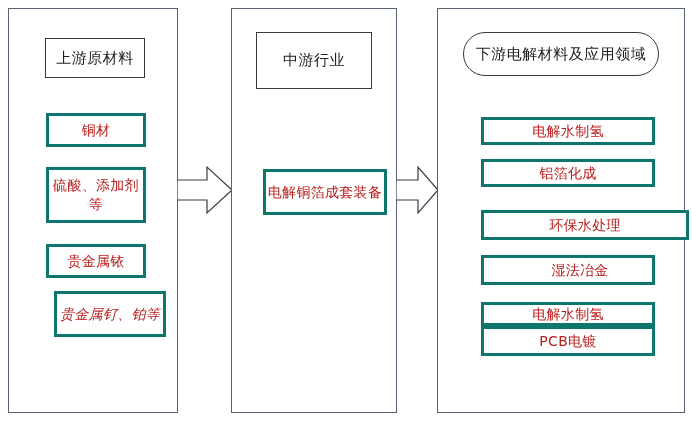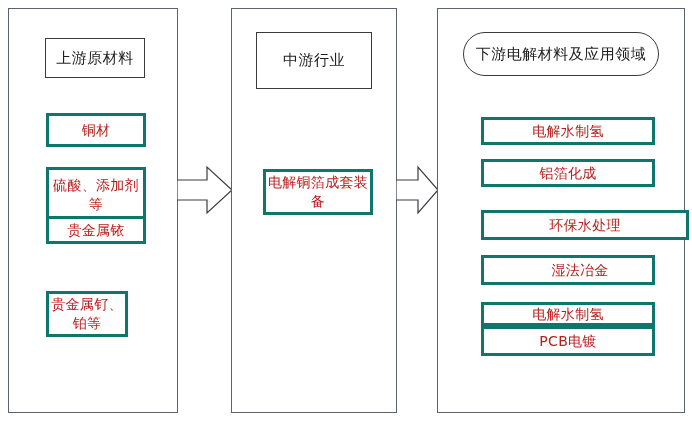--- a/index.html
+++ b/index.html
@@ -56,25 +56,25 @@
     text-align: center;
     color: #b91c1c;
     font-size: 14px;
     line-height: 19px;
     letter-spacing: 0.3px;
   }
 
   
   #up-0 { left: 46px; top: 113px; width: 100px; height: 34px; }
   #up-1 { left: 46px; top: 167px; width: 100px; height: 56px; }
-  #up-2 { left: 46px; top: 216px; width: 100px; height: 28px; }
-  #up-3 { left: 46px; top: 291px; width: 82px; height: 46px; }
+  #up-2 { left: 46px; top: 244px; width: 100px; height: 34px; }
+  #up-3 { left: 54px; top: 291px; width: 112px; height: 46px; font-style: italic; }
 
   
-  #mid-0 { left: 263px; top: 169px; width: 110px; height: 46px; }
+  #mid-0 { left: 263px; top: 169px; width: 124px; height: 46px; }
 
   
   #down-0 { left: 481px; top: 117px; width: 174px; height: 28px; }
   #down-1 { left: 481px; top: 159px; width: 174px; height: 28px; }
   #down-2 { left: 481px; top: 210px; width: 208px; height: 30px; }
   #down-3 { left: 481px; top: 255px; width: 174px; height: 30px; padding-left: 24px; }
   #down-4 { left: 481px; top: 302px; width: 174px; height: 24px; }
   #down-5 { left: 481px; top: 326px; width: 174px; height: 30px; }
 
   .arrow {

